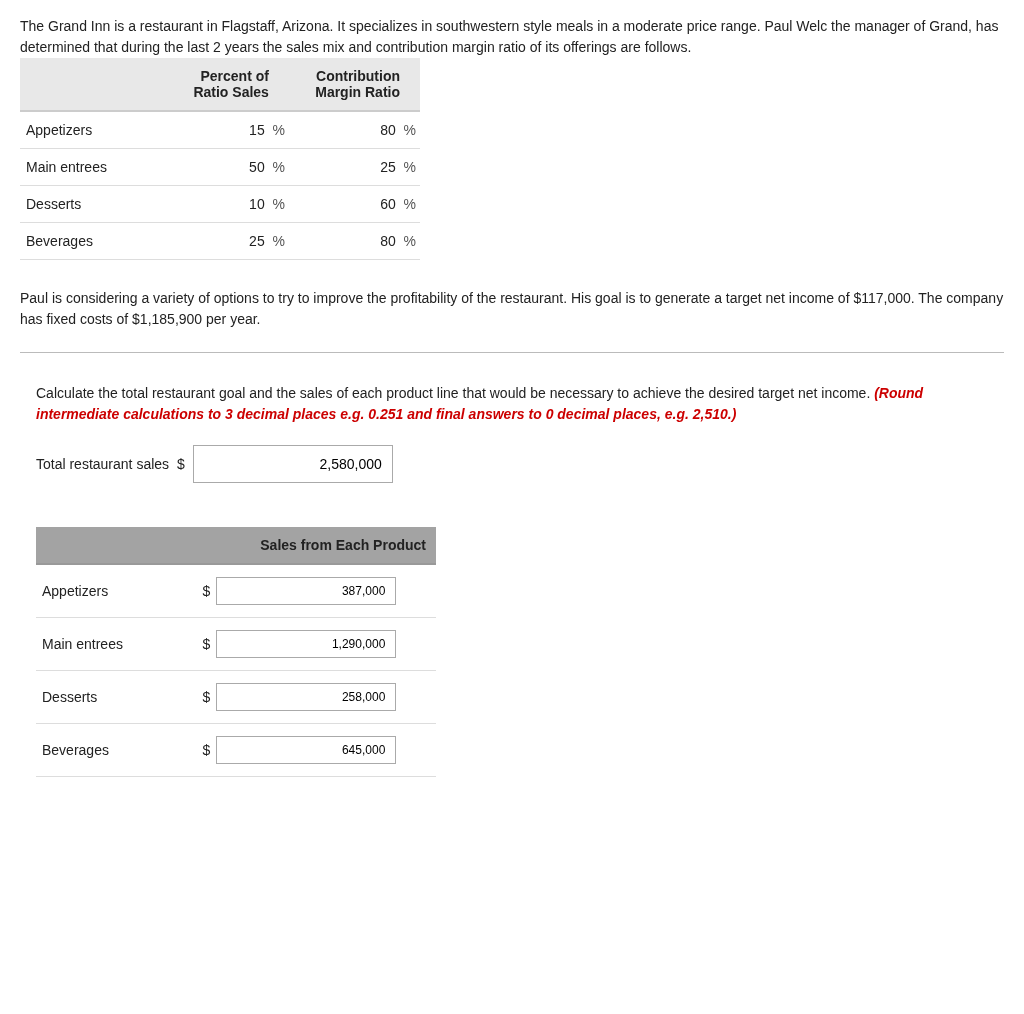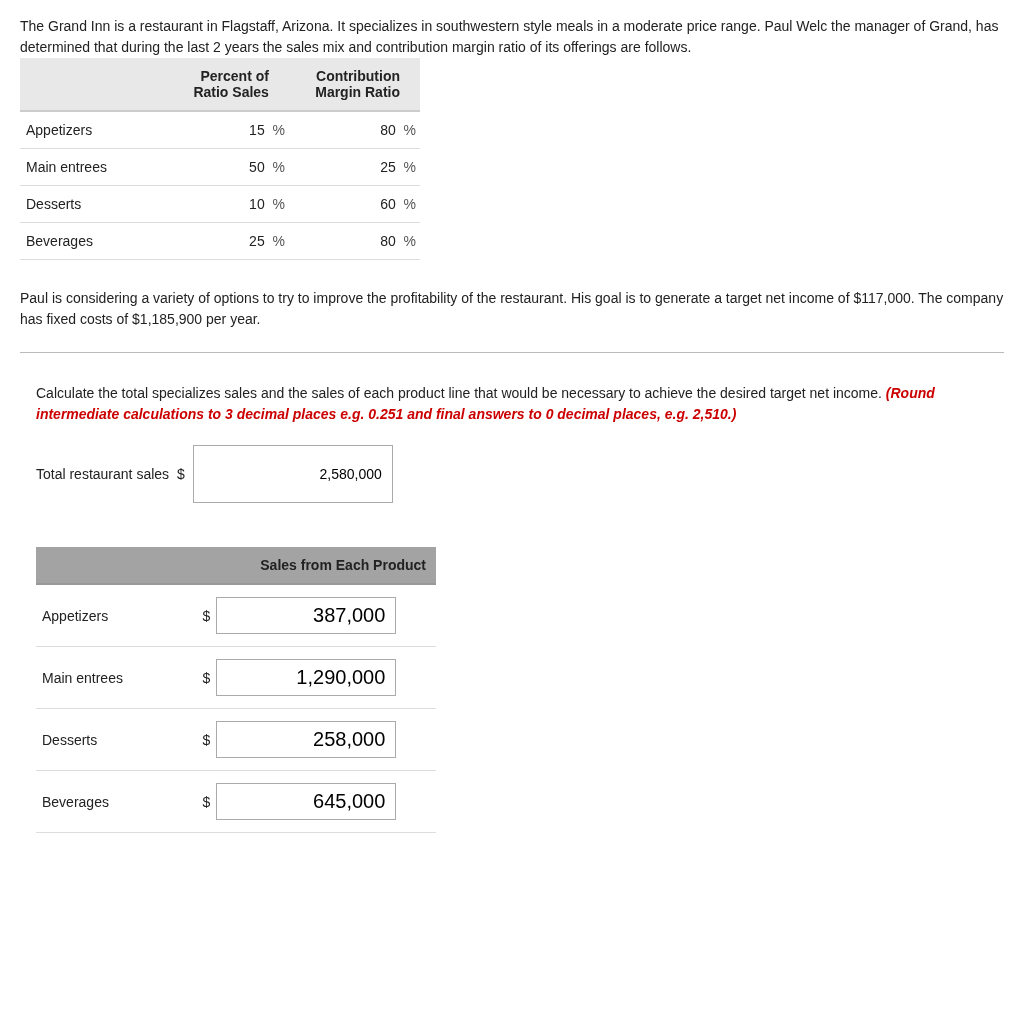--- a/index.html
+++ b/index.html
@@ -105,21 +105,21 @@
       font-size: 14px;
       white-space: nowrap;
     }
 
     .dollar-sign {
       font-size: 14px;
     }
 
     .input-field {
       border: 1px solid #aaa;
-      padding: 20px 10px;
+      padding: 10px 10px;
       font-size: 14px;
       text-align: right;
       width: 200px;
       background: #fff;
     }
 
     
     .product-table {
       border-collapse: collapse;
       min-width: 400px;
@@ -164,21 +164,21 @@
       padding-right: 0;
     }
 
     .product-table tbody td.input-col {
       padding-left: 0;
     }
 
     .product-input {
       border: 1px solid #aaa;
       padding: 6px 10px;
-      font-size: 20px;
+      font-size: 12px;
       text-align: right;
       width: 180px;
       background: #fff;
     }
   </style>
 </head>
 <body>
 
 <p class="intro-text">
   The Grand Inn is a restaurant in Flagstaff, Arizona. It specializes in southwestern style meals in a moderate price range. Paul Welc
@@ -223,21 +223,21 @@
     </tr>
     </tbody>
 </table>
 
 <p class="middle-text">Paul is considering a variety of options to try to improve the profitability of the restaurant. His goal is to generate a target net income of $117,000. The company has fixed costs of $1,185,900 per year.</p>
 
 <hr class="divider">
 
 <div class="section-box">
   <p class="instruction-text">
-    <span>Calculate the total specializes sales and the sales of each product line that would be necessary to achieve the desired target net income.</span>
+    <span>Calculate the total restaurant goal and the sales of each product line that would be necessary to achieve the desired target net income.</span>
     <span class="red-italic">(Round intermediate calculations to 3 decimal places e.g. 0.251 and final answers to 0 decimal places, e.g. 2,510.)</span>
   </p>
 
   <div class="total-sales-row">
     <label>Total restaurant sales</label>
     <span class="dollar-sign">$</span>
     <input type="text" class="input-field" value="2,580,000" style="">
   </div>
 
   <table class="product-table">

